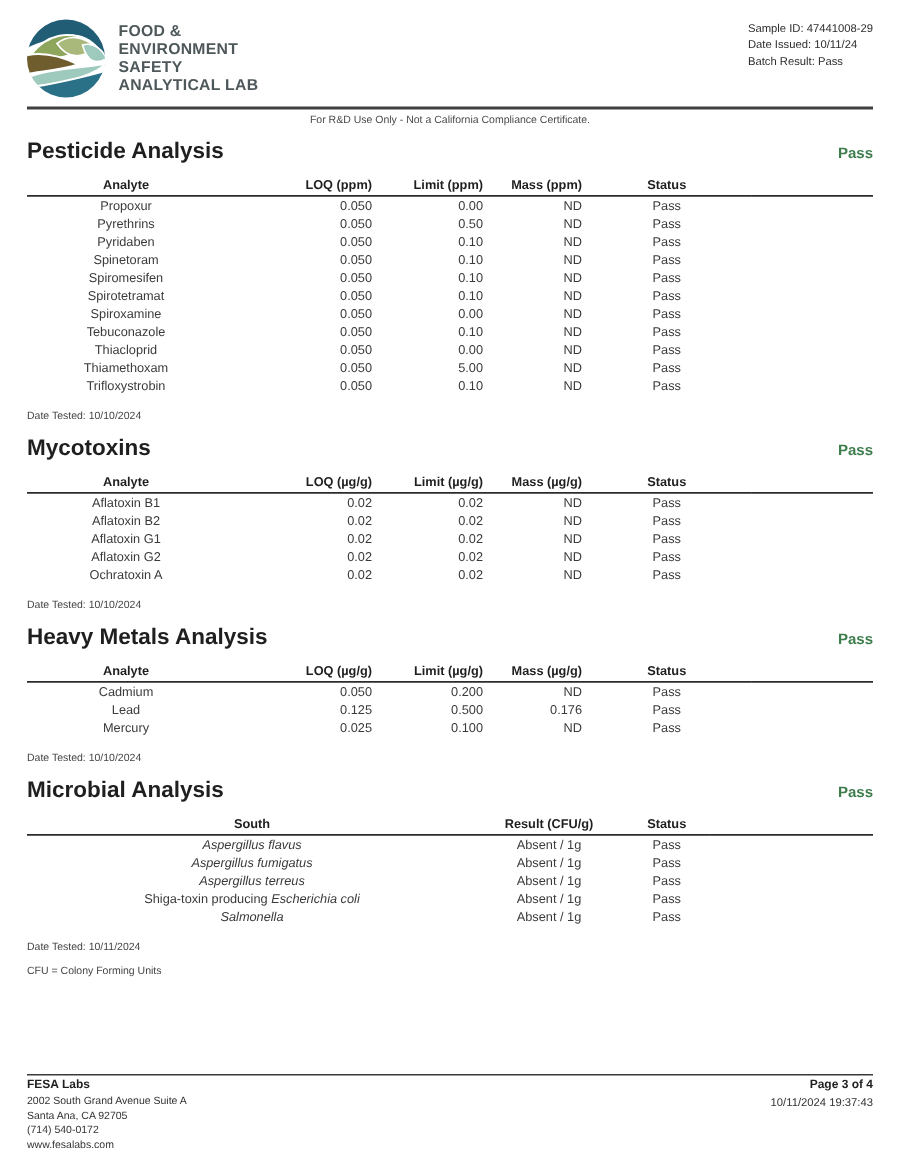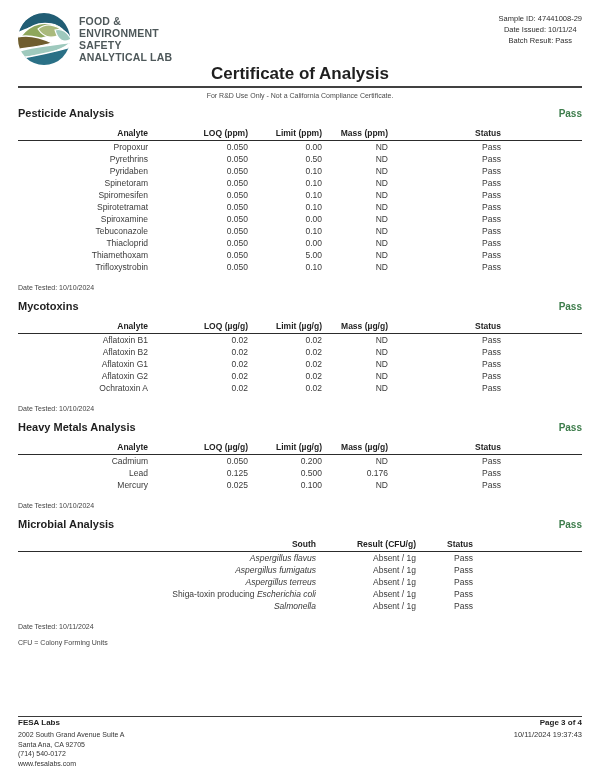--- a/index.html
+++ b/index.html
@@ -5,39 +5,39 @@
   * { margin:0; padding:0; box-sizing:border-box; }
   html,body { background:#e9e9e9; }
   .page {
     width:600px; height:776px; margin:0 auto; background:#ffffff;
     position:relative; font-family:"Liberation Sans", sans-serif; color:#333;
     overflow:hidden;
   }
   .content { padding:0 18px; }
 
   
-  .header { position:relative; height:86px; padding-top:13px; }
+  .header { position:relative; height:71px; padding-top:13px; }
   .brand { display:flex; align-items:center; gap:9px; width:230px; }
   .brand-text { font-size:10.5px; font-weight:bold; color:#4e585a; line-height:12px; letter-spacing:.2px; }
-  .sample-info { position:absolute; top:13px; right:0; text-align:center; font-size:7.5px; line-height:11px; color:#2e2e2e; }
+  .sample-info { position:absolute; top:13px; right:0; text-align:left; font-size:7.5px; line-height:11px; color:#2e2e2e; }
   .doc-title { position:absolute; left:0; right:0; bottom:2px; text-align:center; font-size:17px; font-weight:bold; color:#1f1f1f; }
   .title-divider { border-top:2px solid #414141; }
   .subtitle { text-align:center; font-size:7px; color:#4a4a4a; margin-top:4px; }
 
   
   .section { margin-top:8px; }
   .sec-head { display:flex; justify-content:space-between; align-items:baseline; }
-  .sec-title { font-size:11px; font-weight:bold; color:#1f1f1f; }
+  .sec-title { font-size:15px; font-weight:bold; color:#1f1f1f; }
   .sec-status { font-size:10px; font-weight:bold; color:#3e7d4c; }
   table { width:564px; border-collapse:collapse; table-layout:fixed; margin-top:9px; }
   th { font-size:8.5px; font-weight:bold; color:#1f1f1f; padding:0 0 2px 0; border-bottom:1.3px solid #2c2c2c; }
   td { font-size:8.5px; color:#3a3a3a; padding:1px 0; white-space:nowrap; overflow:hidden; }
-  .al { text-align:right; padding-left:2px; }
+  .al { text-align:center; padding-left:2px; }
   .ar { text-align:right; }
-  .ac { text-align:right; }
+  .ac { text-align:center; }
   .date-tested { font-size:7px; color:#444; margin-top:11px; margin-bottom:9px; }
   .footnote { font-size:7px; color:#444; margin-top:5px; }
 
   
   .footer {
     position:absolute; left:18px; right:18px; top:716px;
     border-top:1.5px solid #3a3a3a; padding-top:1px;
     display:flex; justify-content:space-between; align-items:flex-start;
   }
   .lab-name { font-size:8px; font-weight:bold; color:#1f1f1f; }
@@ -76,21 +76,20 @@
           <div>ENVIRONMENT</div>
           <div>SAFETY</div>
           <div>ANALYTICAL LAB</div>
         </div>
       </div>
       <div class="sample-info">
         <div>Sample ID: 47441008-29</div>
         <div>Date Issued: 10/11/24</div>
         <div>Batch Result: Pass</div>
       </div>
-      <div class="doc-title">Certificate of Analysis</div>
     </div>
     <div class="title-divider"></div>
     <div class="subtitle">For R&amp;D Use Only - Not a California Compliance Certificate.</div>
 
     <div class="section">
       <div class="sec-head">
         <span class="sec-title">Pesticide Analysis</span>
         <span class="sec-status">Pass</span>
       </div>
       <table>

